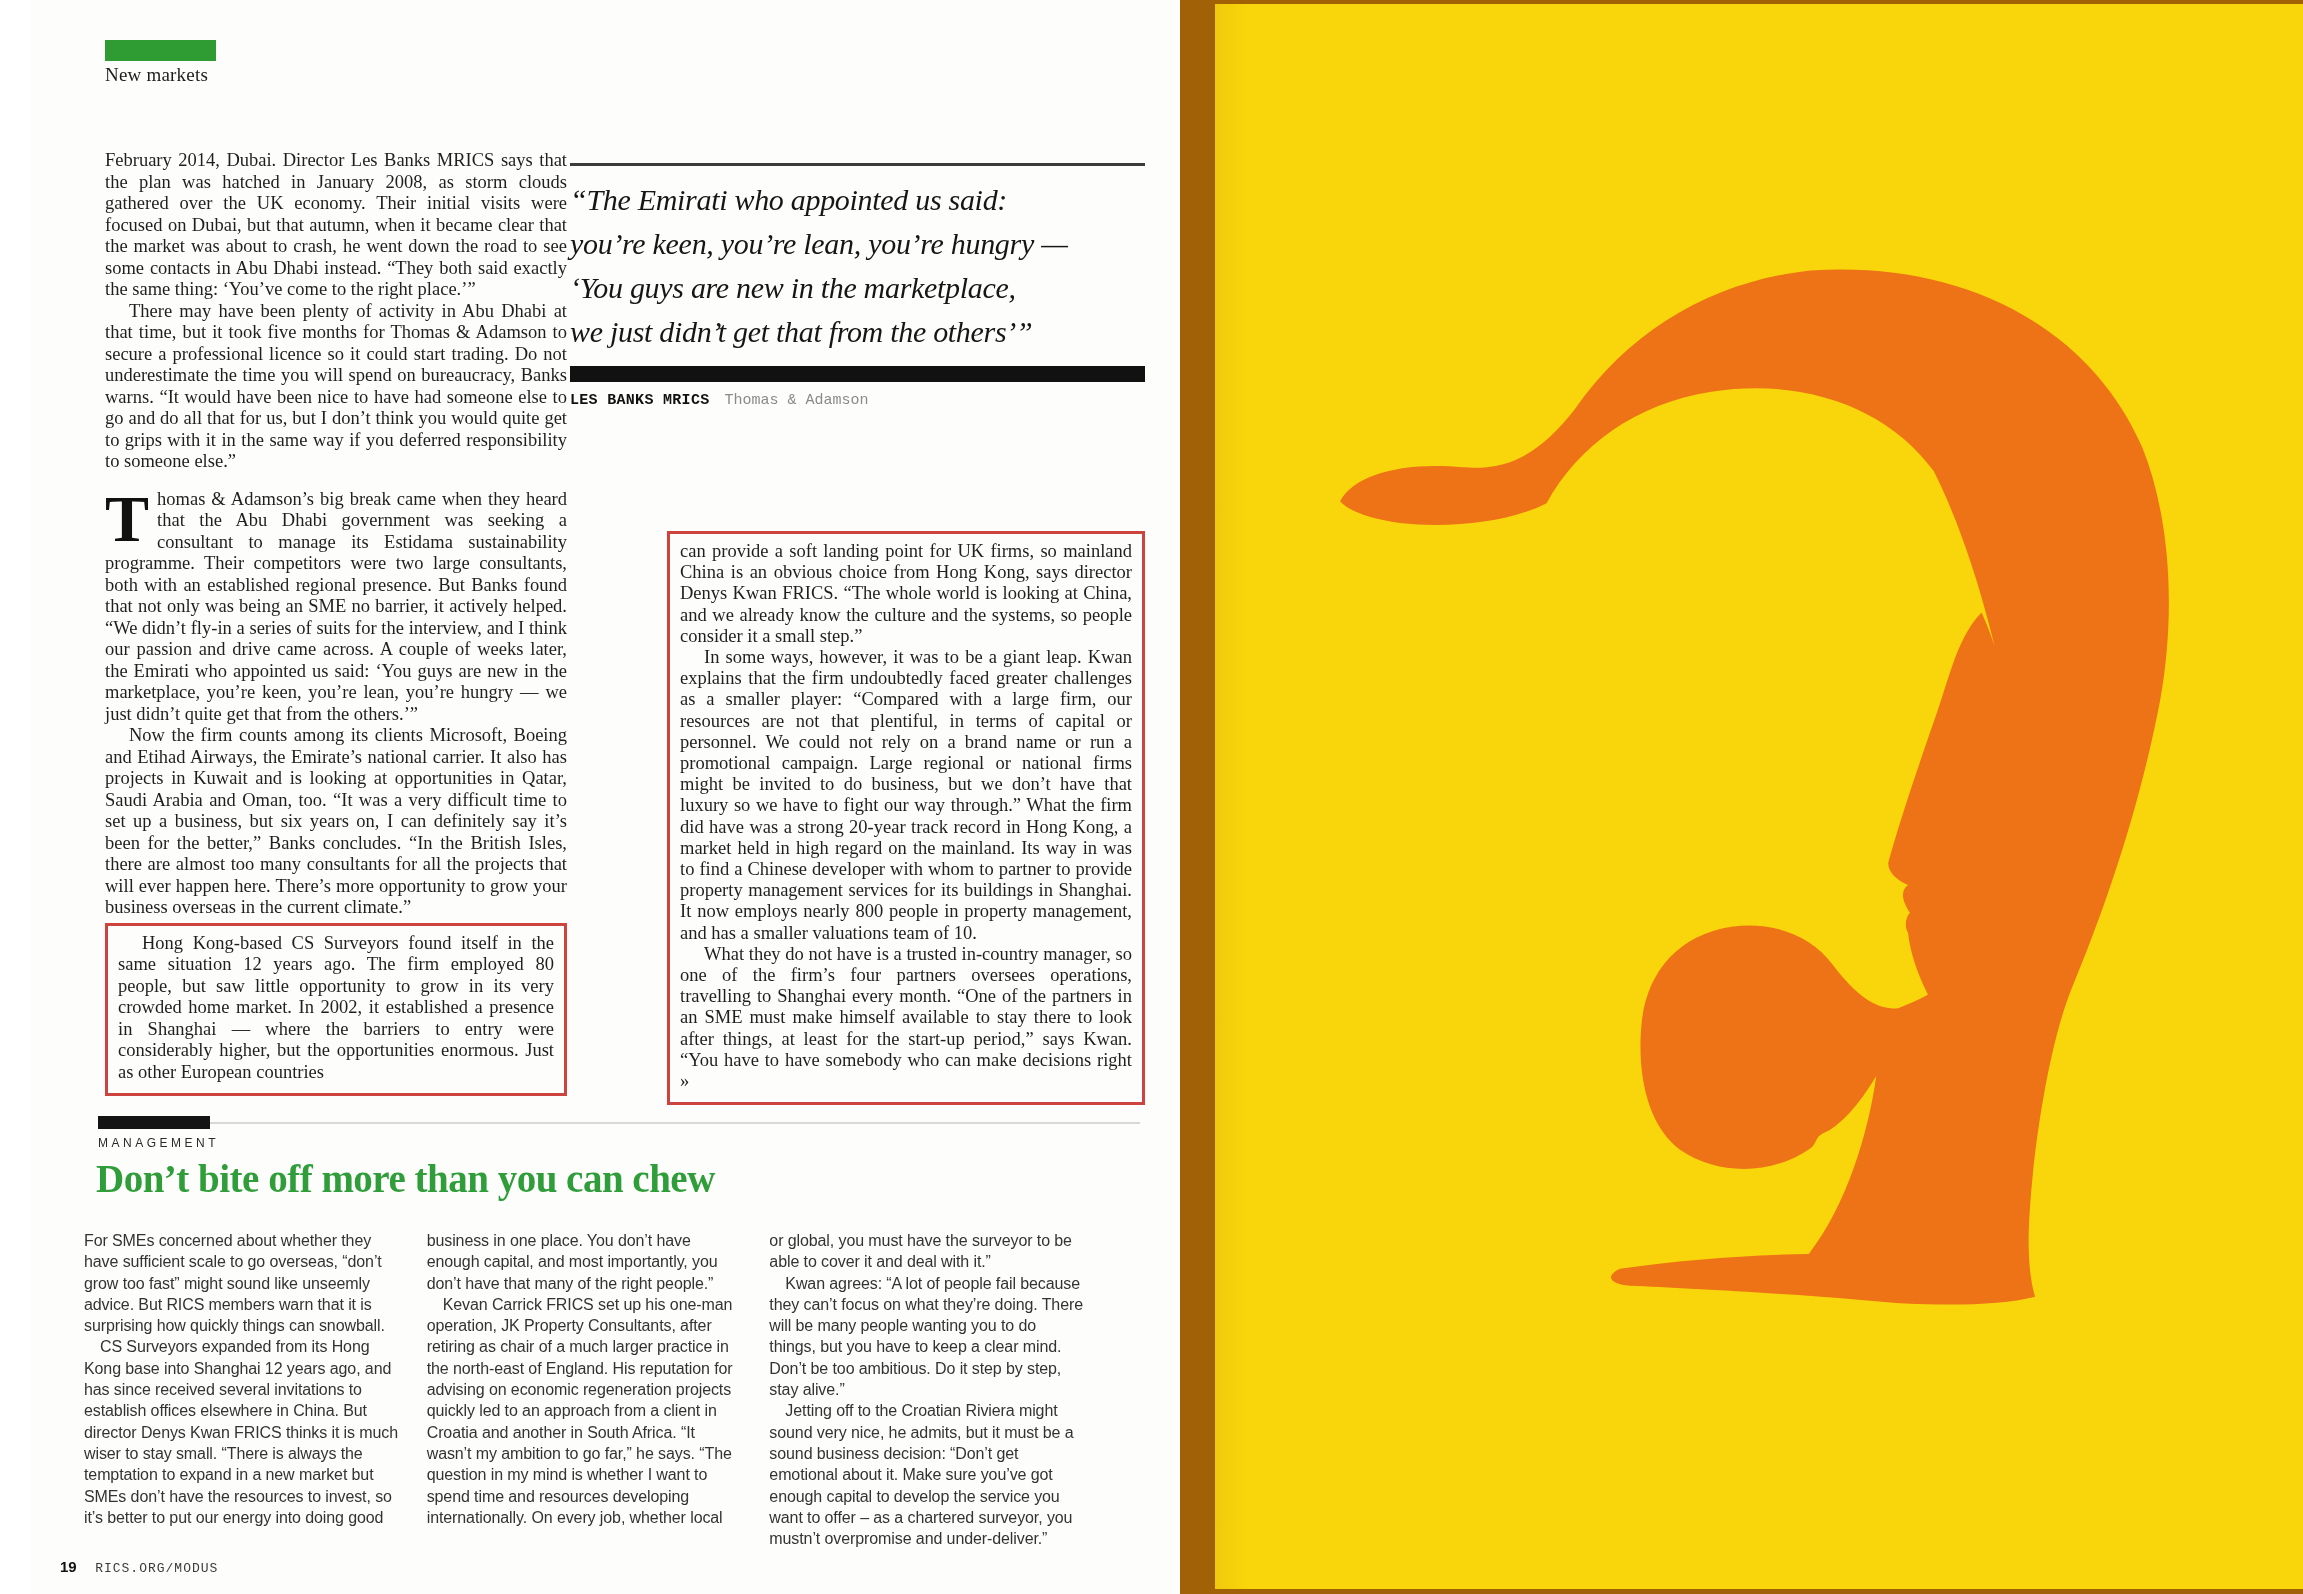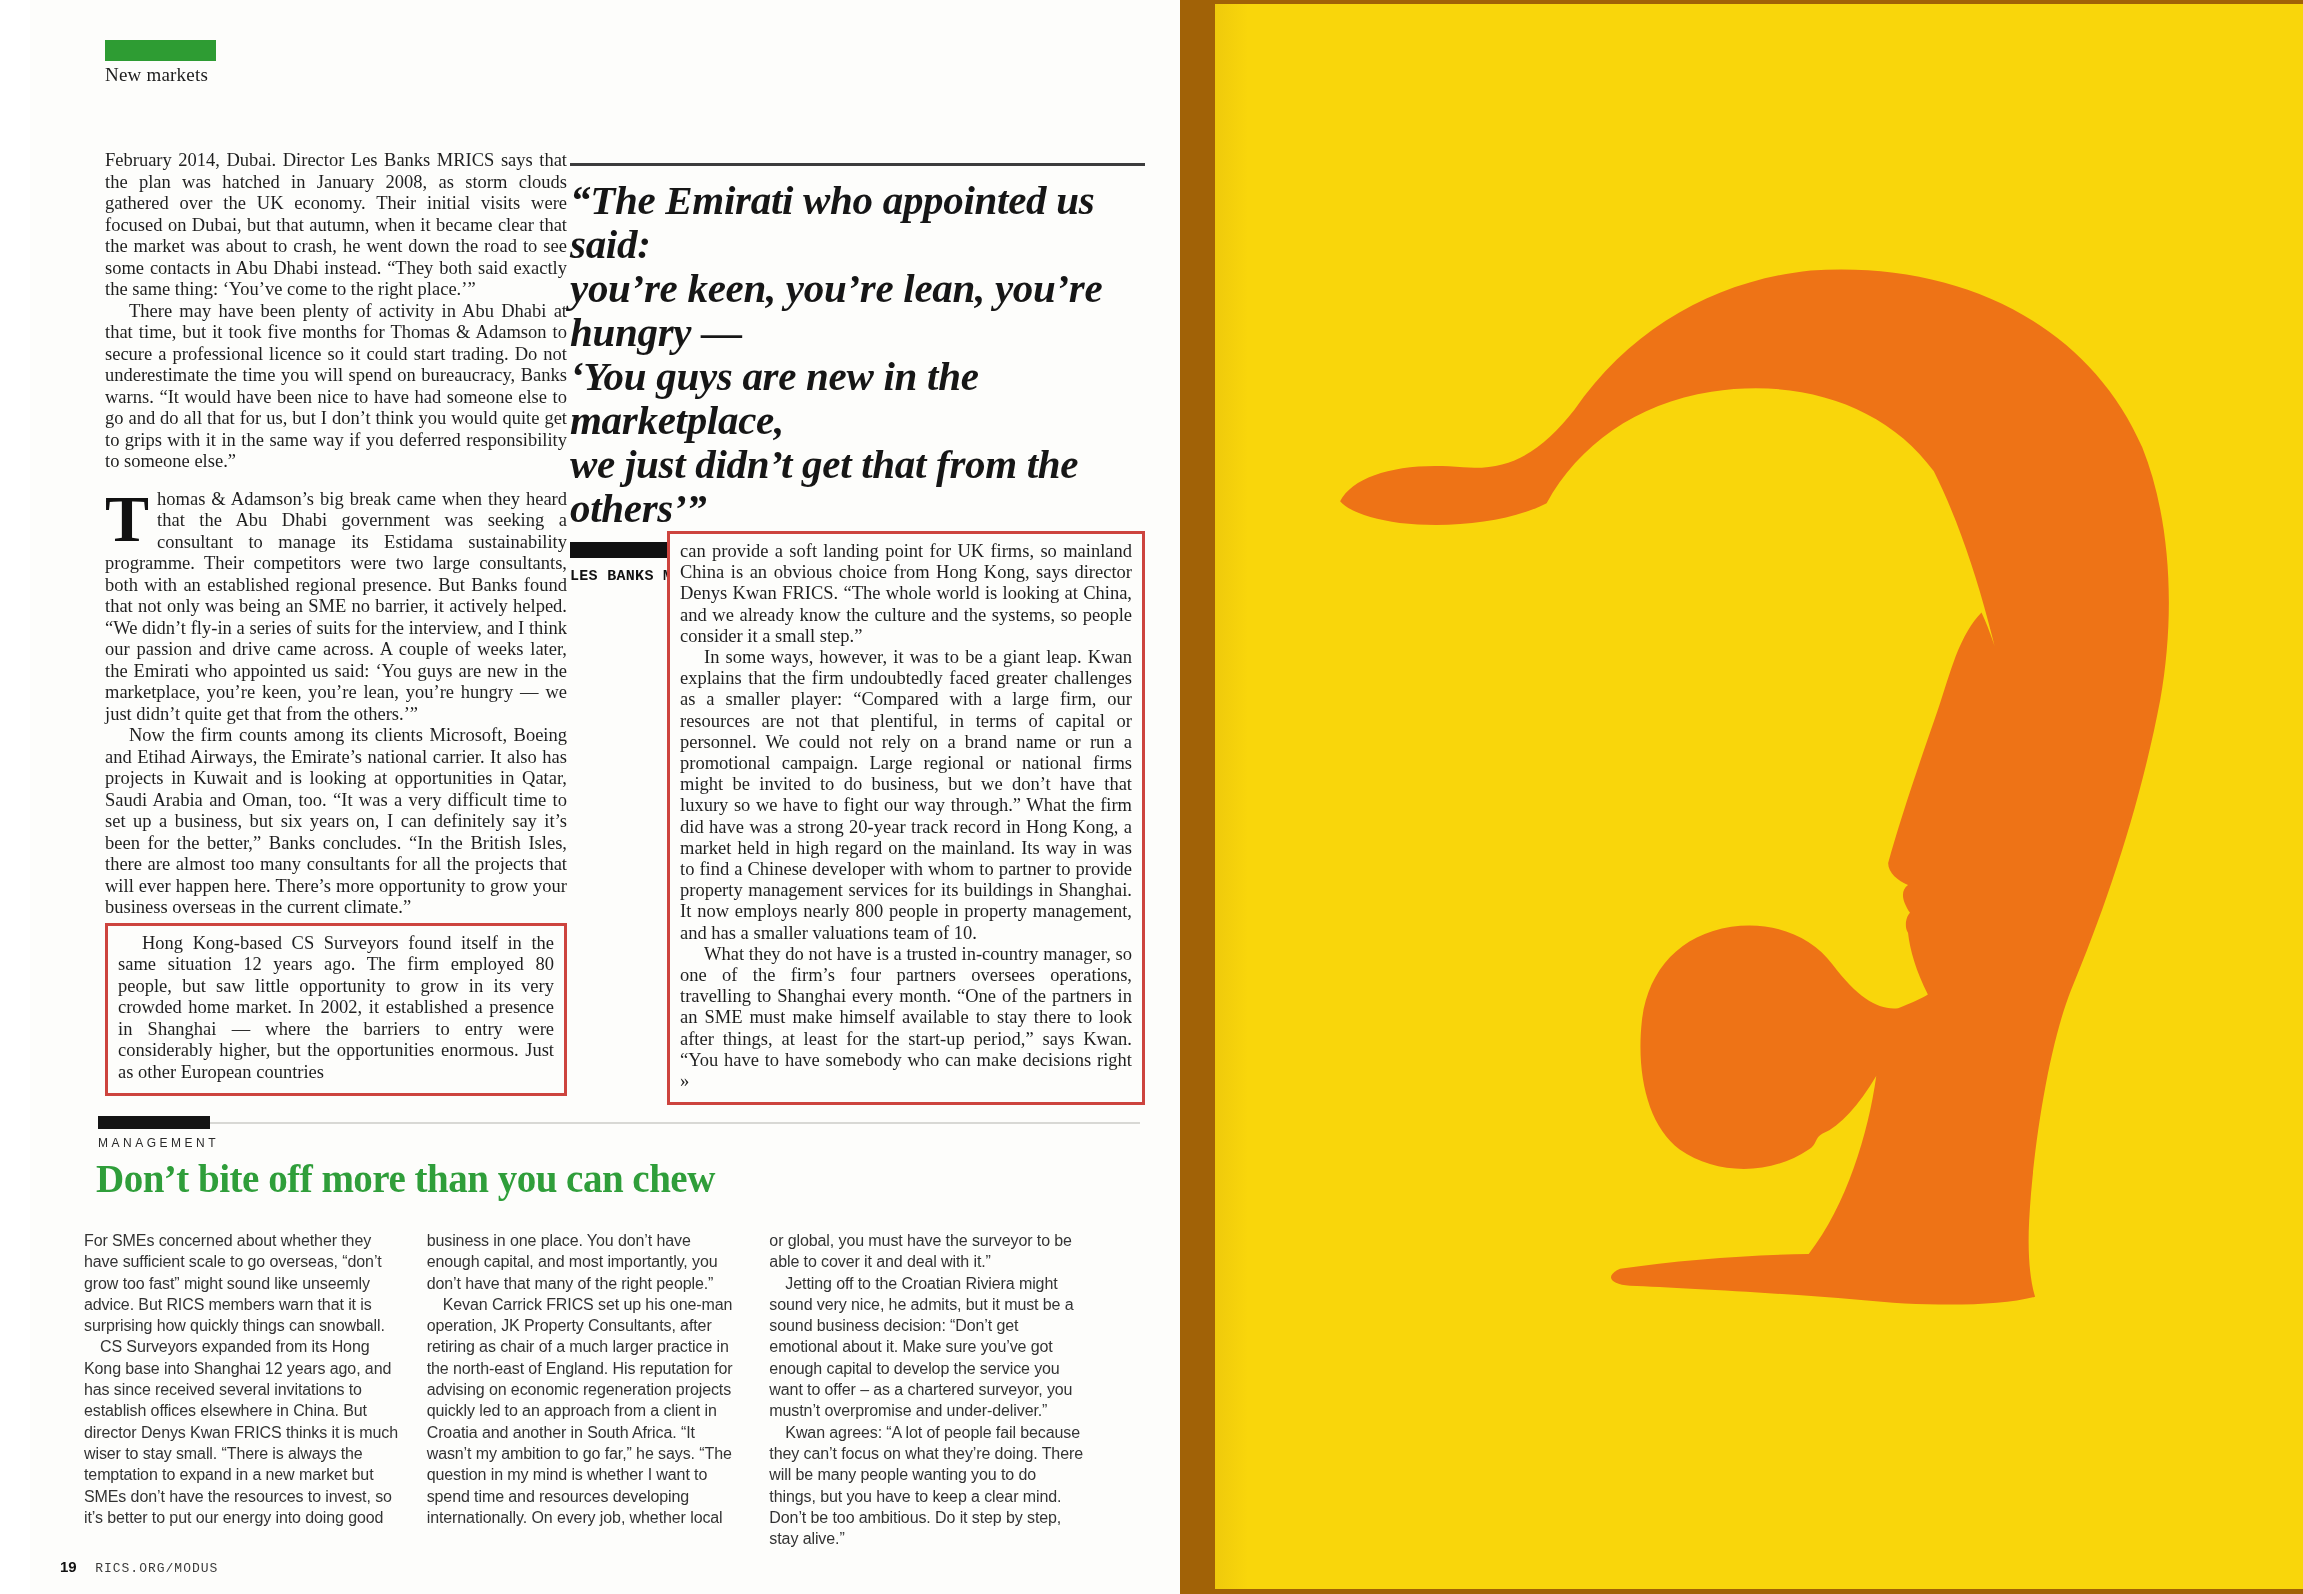--- a/index.html
+++ b/index.html
@@ -21,21 +21,21 @@
   .dropcap-para{margin-top:16px;font-size:18.5px;line-height:21.5px;color:#1f1f1f;text-align:justify;}
   .dropcap{float:left;font-size:66px;line-height:52px;font-weight:bold;color:#111;
            padding:4px 8px 0 0;font-family:"Liberation Serif", serif;}
   .red-box{border:3px solid #cd443e;padding:7px 10px 10px 10px;margin-top:4px;background:#fdfdfb;}
   .box2{position:absolute;left:637px;top:527px;width:452px;}
   .box2 .body-p{line-height:21.2px;}
 
   
   .pullquote{position:absolute;left:540px;top:163px;width:575px;}
   .pq-rule{height:3px;background:#3c3c3c;margin-bottom:12px;}
-  .pq-line{font-size:41px;line-height:44px;font-weight:bold;font-style:italic;color:#161616;
+  .pq-line{font-size:30px;line-height:44px;font-weight:normal;font-style:italic;color:#161616;
            letter-spacing:-.3px;}
   .pq-bar{height:16px;background:#111;margin-top:12px;}
   .pq-attr{margin-top:10px;font-family:Liberation Mono, monospace;font-size:15px;}
   .pq-name{font-weight:bold;color:#111;letter-spacing:.3px;}
   .pq-firm{color:#8a8a8a;margin-left:6px;}
 
   
   .mgmt-rule{position:absolute;left:68px;top:1122px;width:1042px;height:2px;background:#d8d8d4;}
   .mgmt-tab{position:absolute;left:68px;top:1116px;width:112px;height:13px;background:#141414;}
   .mgmt-kicker{position:absolute;left:68px;top:1136px;font-family:"Liberation Sans", sans-serif;
@@ -103,22 +103,22 @@
       <div class="mcol">
         <p class="sans-p">For SMEs concerned about whether they have sufficient scale to go overseas, “don’t grow too fast” might sound like unseemly advice. But RICS members warn that it is surprising how quickly things can snowball.</p>
         <p class="sans-p sans-indent">CS Surveyors expanded from its Hong Kong base into Shanghai 12 years ago, and has since received several invitations to establish offices elsewhere in China. But director Denys Kwan FRICS thinks it is much wiser to stay small. “There is always the temptation to expand in a new market but SMEs don’t have the resources to invest, so it’s better to put our energy into doing good</p>
       </div>
       <div class="mcol">
         <p class="sans-p">business in one place. You don’t have enough capital, and most importantly, you don’t have that many of the right people.”</p>
         <p class="sans-p sans-indent">Kevan Carrick FRICS set up his one-man operation, JK Property Consultants, after retiring as chair of a much larger practice in the north-east of England. His reputation for advising on economic regeneration projects quickly led to an approach from a client in Croatia and another in South Africa. “It wasn’t my ambition to go far,” he says. “The question in my mind is whether I want to spend time and resources developing internationally. On every job, whether local</p>
       </div>
       <div class="mcol">
         <p class="sans-p">or global, you must have the surveyor to be able to cover it and deal with it.”</p>
+        <p class="sans-p sans-indent">Kwan agrees: “A lot of people fail because they can’t focus on what they’re doing. There will be many people wanting you to do things, but you have to keep a clear mind. Don’t be too ambitious. Do it step by step, stay alive.”</p>
         <p class="sans-p sans-indent">Jetting off to the Croatian Riviera might sound very nice, he admits, but it must be a sound business decision: “Don’t get emotional about it. Make sure you’ve got enough capital to develop the service you want to offer – as a chartered surveyor, you mustn’t overpromise and under-deliver.”</p>
-        <p class="sans-p sans-indent">Kwan agrees: “A lot of people fail because they can’t focus on what they’re doing. There will be many people wanting you to do things, but you have to keep a clear mind. Don’t be too ambitious. Do it step by step, stay alive.”</p>
       </div>
     </div>
 
     <div class="footer">
       <span class="pagenum">19</span>
       <span class="site">RICS.ORG/MODUS</span>
     </div>
   </div>
 
   <div class="page-right">

